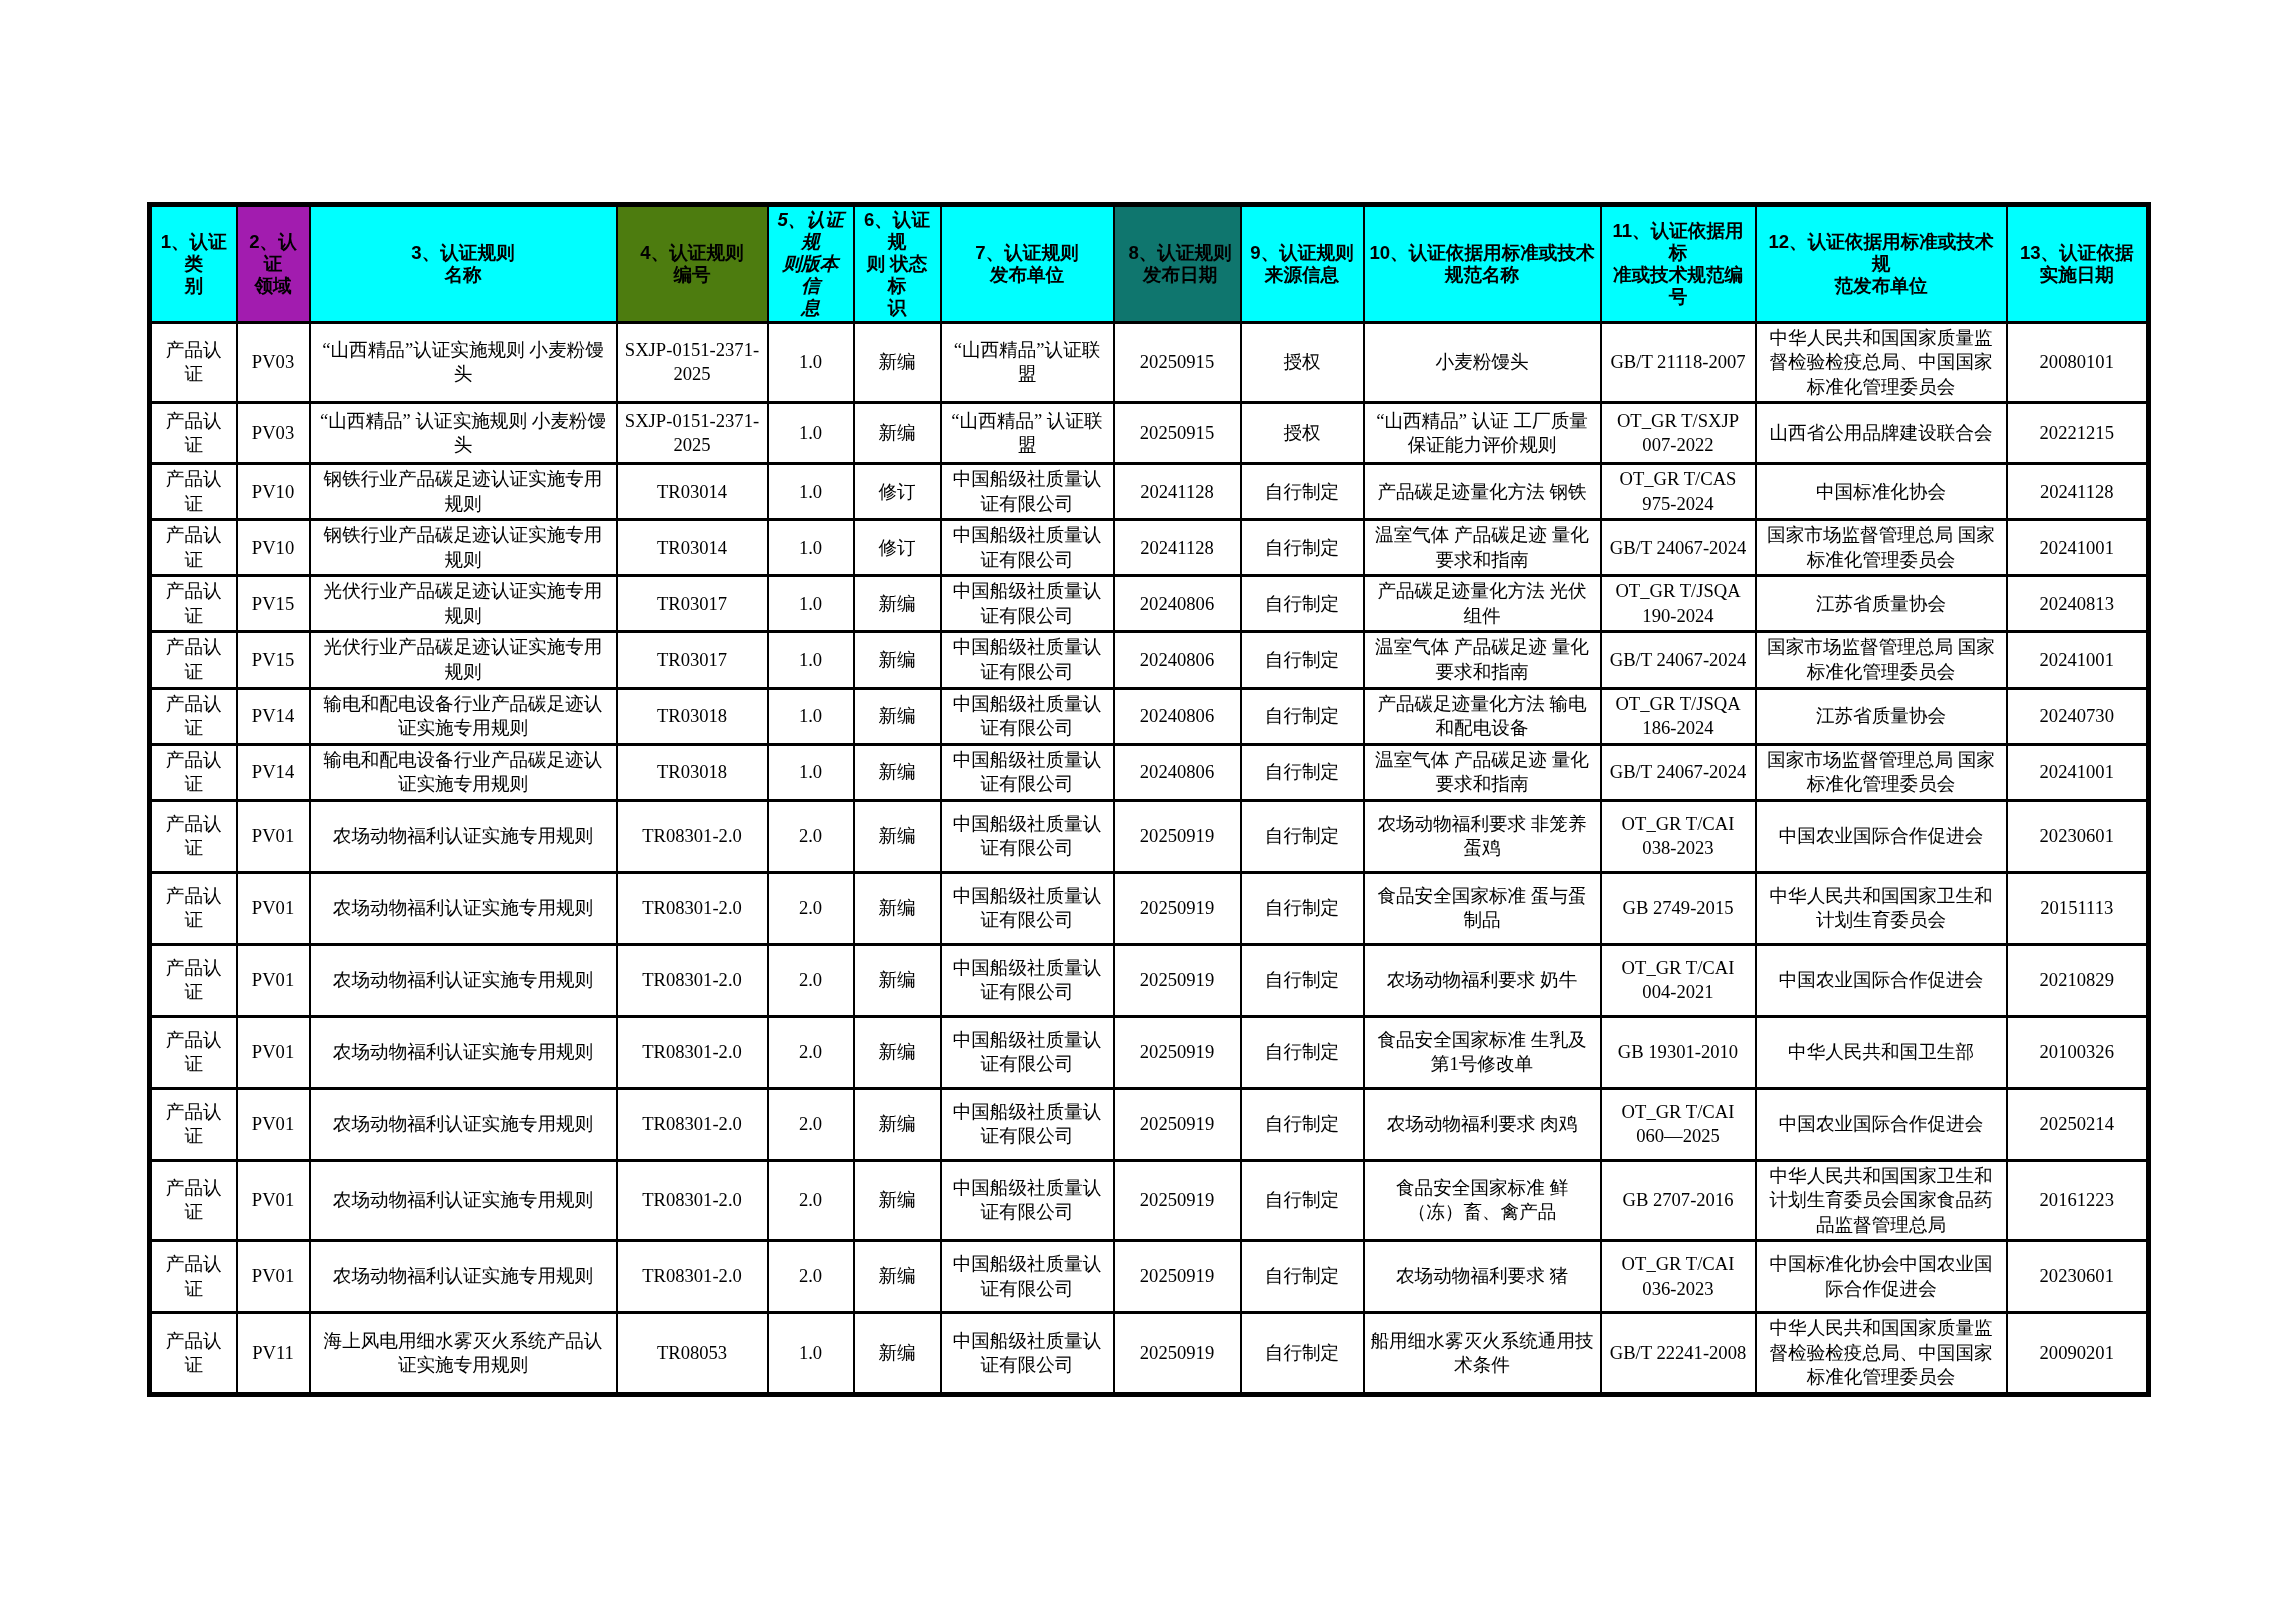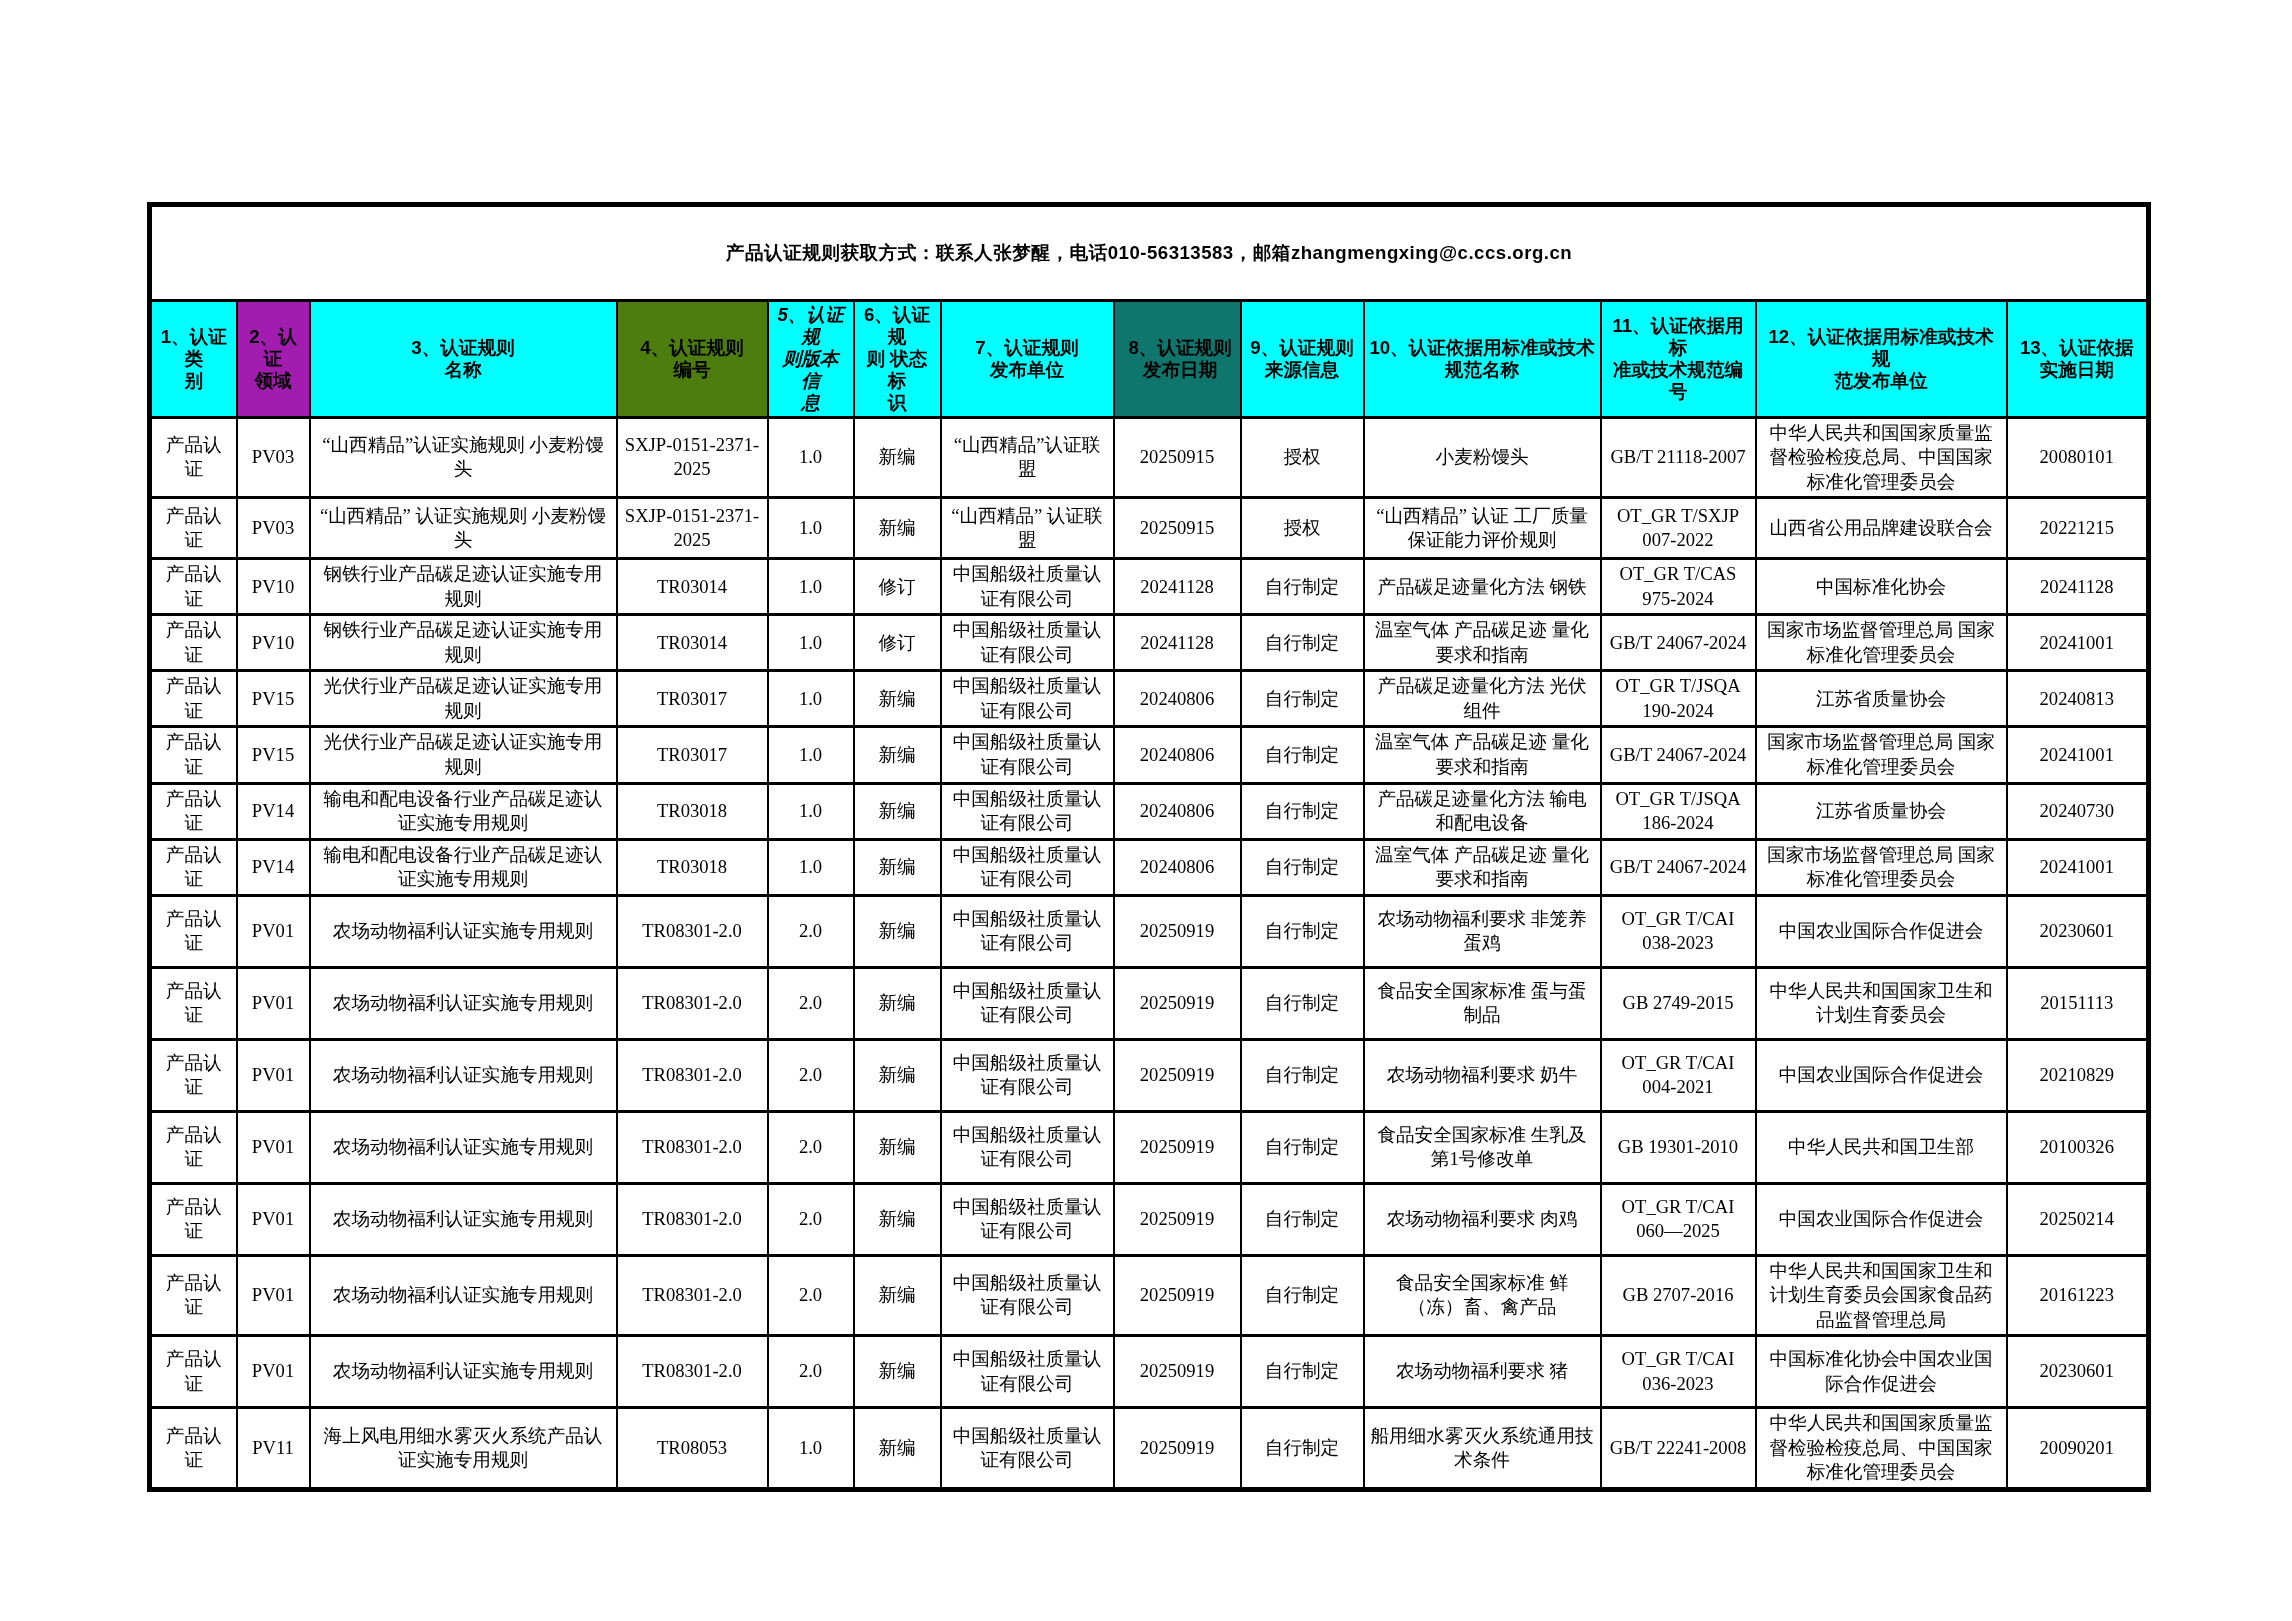--- a/index.html
+++ b/index.html
@@ -39,23 +39,20 @@
         <col style="width: 87px;">
         <col style="width: 173px;">
         <col style="width: 127px;">
         <col style="width: 123px;">
         <col style="width: 237px;">
         <col style="width: 155px;">
         <col style="width: 251px;">
         <col style="width: 142px;">
       </colgroup>
     <thead>
-      <tr>
-        <td class="title-cell" colspan="13">产品认证规则获取方式：联系人张梦醒，电话010-56313583，邮箱zhangmengxing@c.ccs.org.cn</td>
-      </tr>
       <tr id="header-row" style="height:63px;">
           <th style="background: rgb(0, 255, 255);">1、认证类
 别</th>
           <th style="background: #a21caf;">2、认证
 领域</th>
           <th style="background: rgb(0, 255, 255); margin-left: 38px;">3、认证规则
 名称</th>
           <th style="background: #4d7c0f;">4、认证规则
 编号</th>
           <th style="background: rgb(0, 255, 255); font-style: italic;">5、认证规

